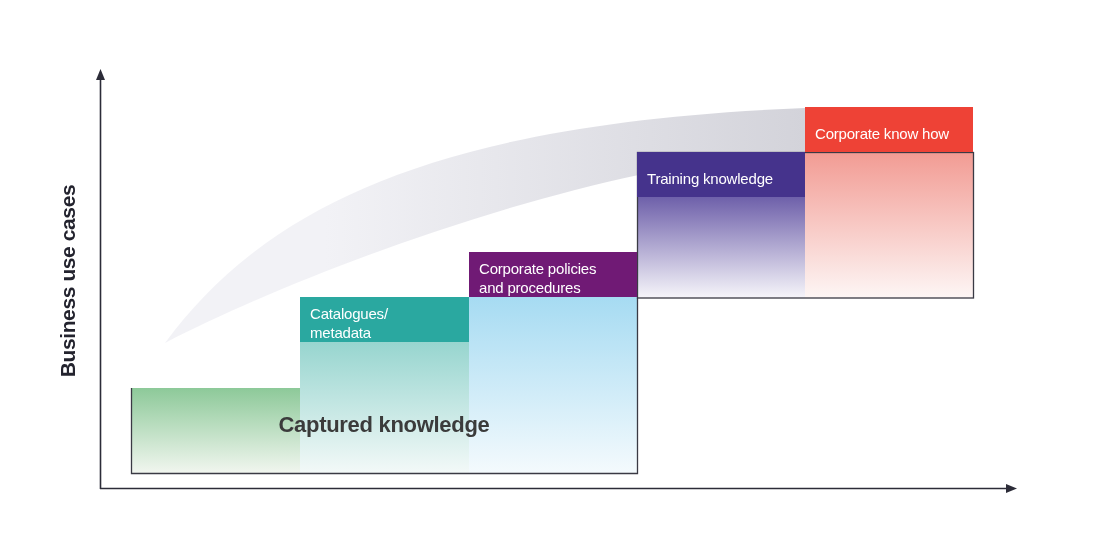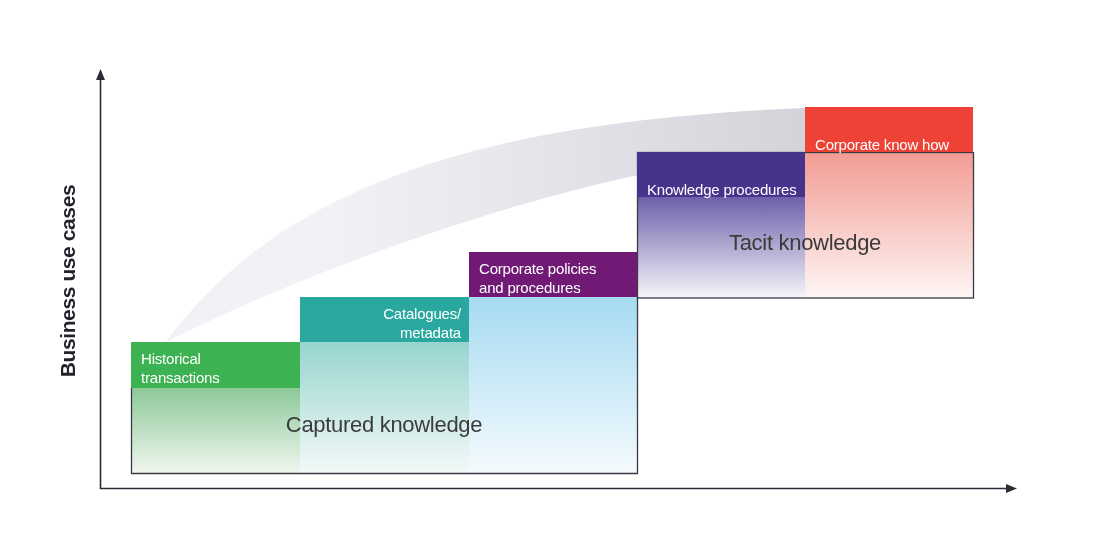--- a/index.html
+++ b/index.html
@@ -6,35 +6,35 @@
   .stage{
     position:relative;width:1099px;height:559px;background:#ffffff;overflow:hidden;
     font-family:"Liberation Sans",sans-serif;
   }
   .stage svg{position:absolute;left:0;top:0;}
   .svg-back{z-index:1;}
   .body{position:absolute;z-index:2;}
   .svg-lines{z-index:3;}
   .header{position:absolute;z-index:4;color:#ffffff;font-size:15px;line-height:19px;
     letter-spacing:-0.2px;box-sizing:border-box;padding:7px 8px 0 10px;white-space:pre-line;}
-  .header.single{padding-top:28px;}
+  .header.single{padding-top:17px;}
   
   .h-green {left:131px;top:342px;width:169px;height:46px;}
-  .h-teal  {left:300px;top:297px;width:169px;height:45px;text-align:right;}
+  .h-teal  {left:300px;top:297px;width:169px;height:45px;}
   .h-blue  {left:469px;top:252px;width:168px;height:45px;}
   .h-purple{left:637px;top:152px;width:168px;height:45px;}
   .h-red   {left:805px;top:107px;width:168px;height:45px;}
   .b-green {left:131px;top:388px;width:169px;height:85px;}
   .b-teal  {left:300px;top:342px;width:169px;height:131px;}
   .b-blue  {left:469px;top:297px;width:168px;height:176px;}
   .b-purple{left:637px;top:197px;width:168px;height:101px;}
   .b-red   {left:805px;top:152px;width:168px;height:146px;}
   .glabel{position:absolute;z-index:5;font-size:22px;line-height:26px;color:#3b3b3b;
     text-align:center;letter-spacing:-0.3px;}
-  .glabel.captured{left:131px;top:412px;width:506px;}
+  .glabel.captured{left:131px;top:412px;width:506px;font-weight:bold;}
   .glabel.tacit{left:637px;top:230px;width:336px;}
   .axis-label{position:absolute;z-index:5;font-weight:700;font-size:21px;color:#23232e;
     letter-spacing:-0.4px;white-space:nowrap;}
   .x-label{left:590px;top:517px;transform:translate(-50%,-50%);}
   .y-label{left:68px;top:281px;transform:translate(-50%,-50%) rotate(-90deg);}
 </style>
 </head>
 <body>
 
 <div class="stage">
@@ -58,27 +58,24 @@
 
   <svg class="svg-lines" width="1099" height="559" viewBox="0 0 1099 559">
     <path d="M131.5,388 L131.5,473.5 L637.5,473.5 L637.5,297.5" fill="none" stroke-width="1.3" stroke="#3a3a44"></path>
     <rect x="637.5" y="152.5" width="336" height="145.5" fill="none" stroke-width="1.3" stroke="#3a3a44"></rect>
     <path d="M100.5,489 L100.5,78" fill="none" stroke-width="1.6" stroke="#2c2c38"></path>
     <path d="M100.5,69 L96,80 L105,80 Z" fill="#2c2c38"></path>
     <path d="M100,488.5 L1008,488.5" fill="none" stroke-width="1.6" stroke="#2c2c38"></path>
     <path d="M1017,488.5 L1006,484 L1006,493 Z" fill="#2c2c38"></path>
   </svg>
 
-  <div class="header h-green" style="background: rgb(60, 178, 82);">Historical
-transactions</div>
   <div class="header h-teal" style="background: rgb(42, 168, 160);">Catalogues/
 metadata</div>
   <div class="header h-blue" style="background: #701a75;">Corporate policies
 and procedures</div>
-  <div class="header h-purple single" style="background: rgb(69, 51, 140);">Knowledge procedures</div>
+  <div class="header h-purple single" style="background: rgb(69, 51, 140);">Training knowledge</div>
   <div class="header h-red single" style="background: rgb(238, 66, 54);">Corporate know how</div>
 
   <div class="glabel captured">Captured knowledge</div>
-  <div class="glabel tacit">Tacit knowledge</div>
 
   <div class="axis-label y-label">Business use cases</div>
 
 </div>
 
 </body></html>

